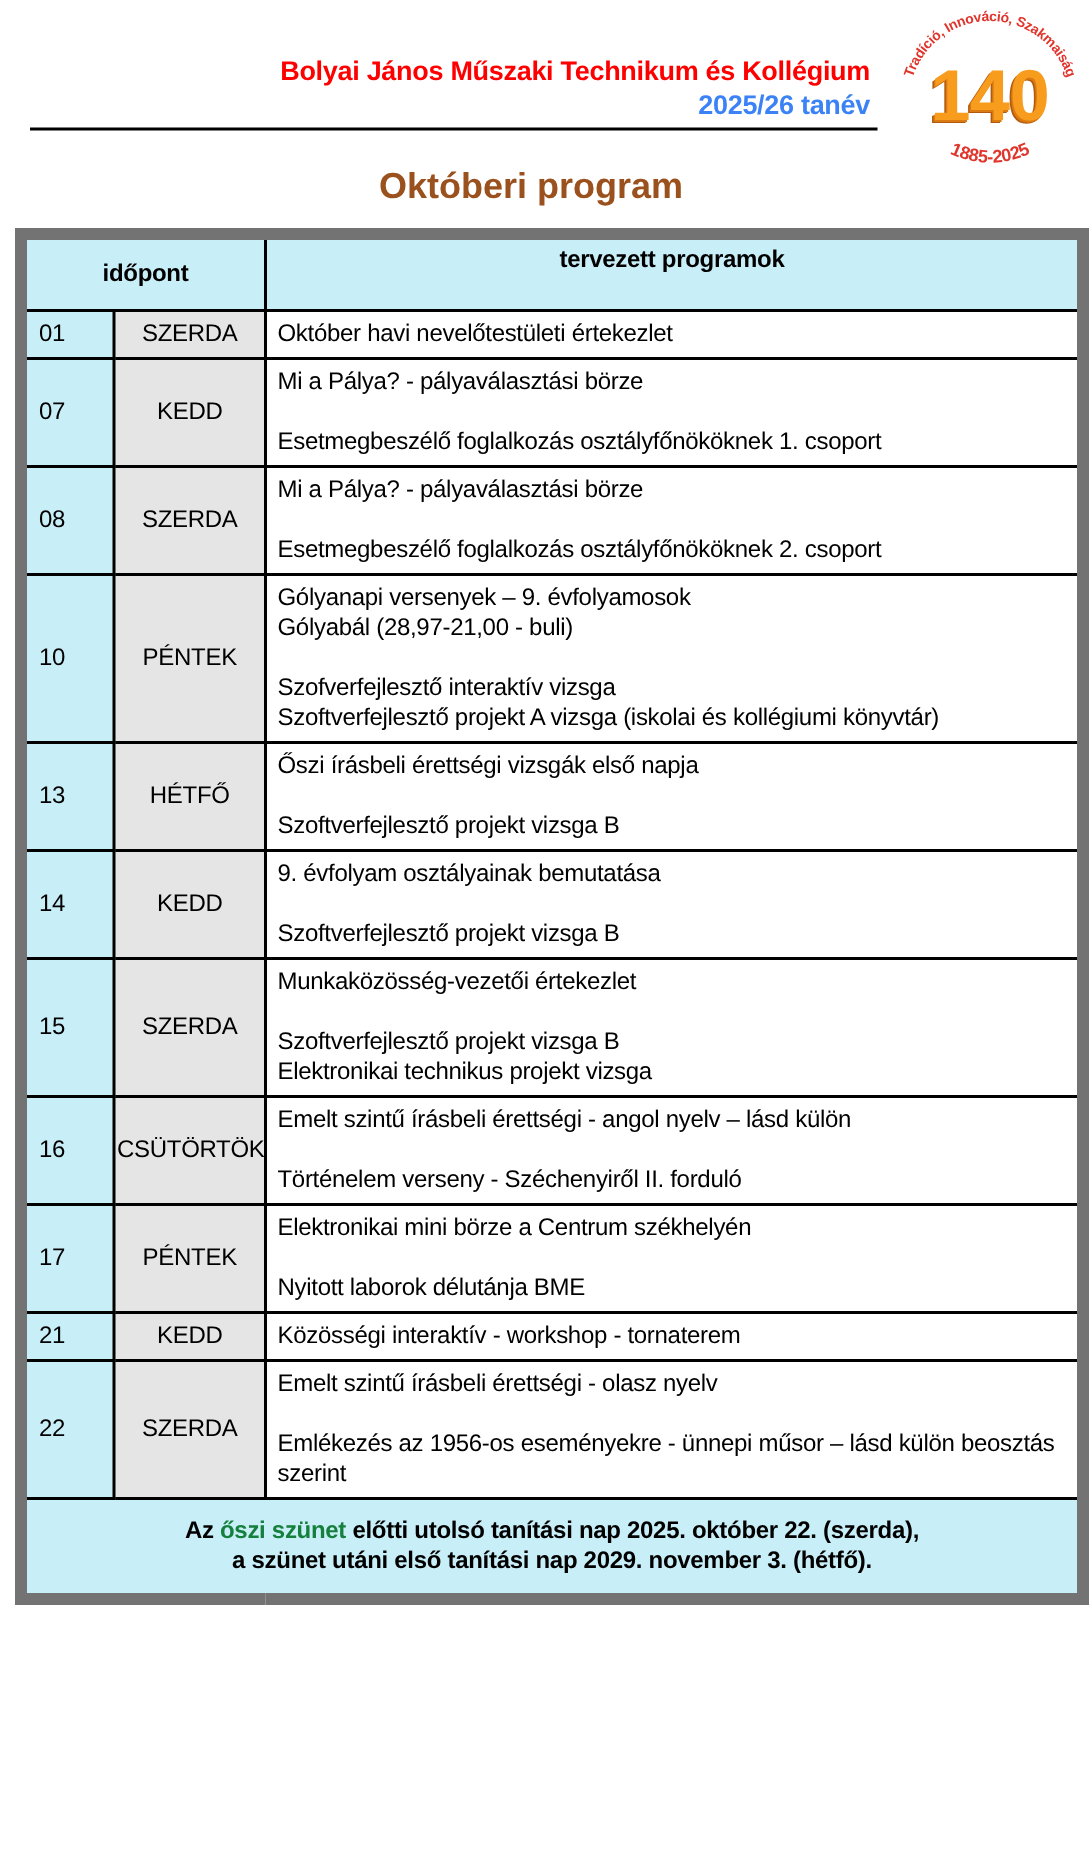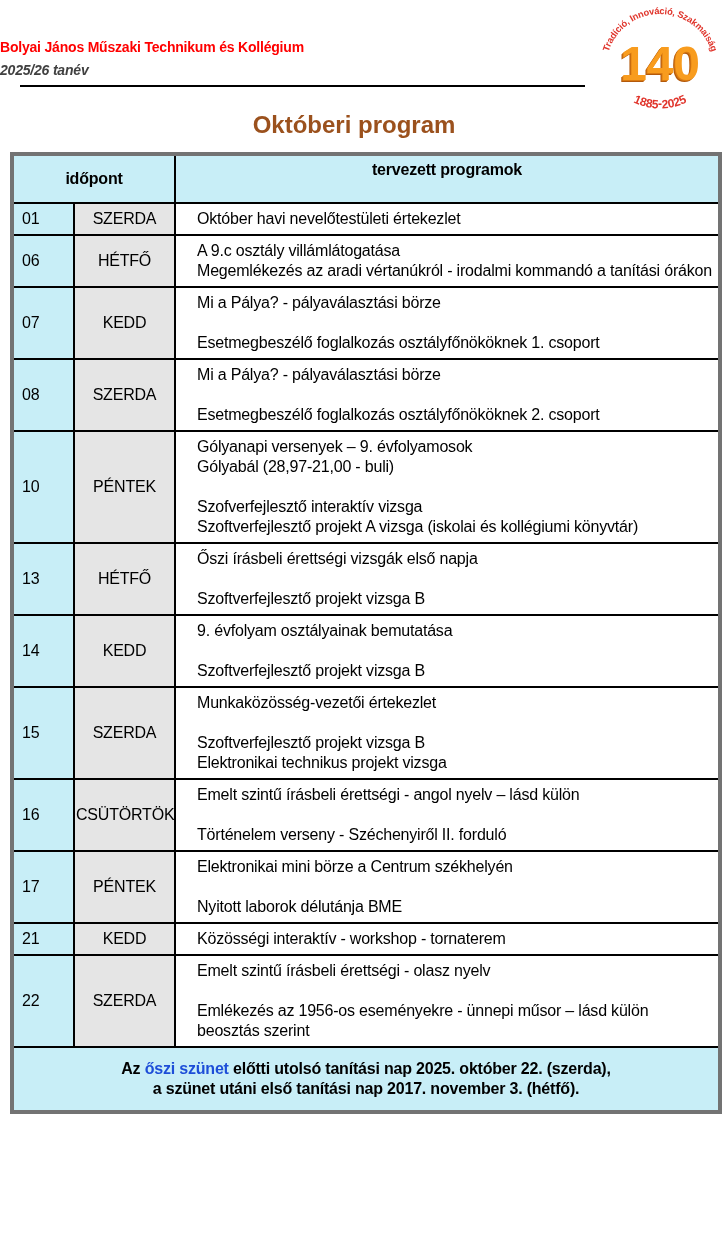--- a/index.html
+++ b/index.html
@@ -9,23 +9,23 @@
     background:#fff;
     font-family:"Liberation Sans", sans-serif;
     color:#000;
     overflow:hidden;
     letter-spacing:-0.2px;
   }
   
   .head-text{
     width:580px;
     margin-top:36px;
-    text-align:left;
-    font-weight:bold;
-    font-size:14px;
+    text-align:right;
+    font-weight:bold;
+    font-size:18px;
     line-height:23px;
   }
   .school-name,.school-year{ }
   .head-rule{
     width:565px;
     margin:3px 0 0 20px;
     border-top:2px solid #000;
     height:0;
   }
   .logo{
@@ -47,21 +47,21 @@
     border-collapse:collapse;
     margin:0 0 0 10px;
     width:708px;
     table-layout:fixed;
   }
   table.schedule th, table.schedule td{
     border:2px solid #000;
     font-size:16px;
     line-height:20px;
   }
-  table.schedule{border:4px solid #737373;}
+  table.schedule{border:8px solid #737373;}
   col.c-day{width:62px;}
   col.c-weekday{width:101px;}
   col.c-programs{width:545px;}
   th.h-idopont{
     height:44px;
     text-align:center;
     vertical-align:middle;
     font-weight:bold;
   }
   th.h-programs{
@@ -76,41 +76,41 @@
     padding-left:8px;
     vertical-align:middle;
     font-size:16px;
   }
   td.weekday{
     text-align:center;
     vertical-align:middle;
     background:#e5e5e5;
   }
   td.programs{
-    padding:5px 4px 5px 21px;
+    padding:5px 4px 5px 7px;
     vertical-align:middle;
     background:#fff;
   }
   .prog-line{min-height:20px;}
   td.footer-cell{
     text-align:center;
     font-weight:bold;
     padding:11px 10px;
     line-height:21px;
   }
   .cyan{background:var(--cyan);}
 </style>
 </head>
 <body>
 
 <div class="page">
 
   <div class="head-text">
     <div class="school-name" style="color: rgb(255, 0, 0);">Bolyai János Műszaki Technikum és Kollégium</div>
-    <div class="school-year" style="color: #404040; font-style: italic;">2025/26 tanév</div>
+    <div class="school-year" style="color: #3b82f6;">2025/26 tanév</div>
   </div>
   <div class="head-rule"></div>
 
   <div class="logo">
     <svg width="128" height="106" viewBox="0 0 128 106">
       <defs>
         <path id="arcTop" d="M 10 62 A 54 54 0 0 1 118 62" fill="none"></path>
         <path id="arcBottom" d="M 18 82 A 62 62 0 0 0 110 82" fill="none"></path>
       </defs>
       <text font-size="9.3" font-weight="bold" font-family="Liberation Sans, sans-serif" fill="#e0352c">
@@ -142,28 +142,20 @@
     <tbody>
   <tr>
     <td class="day cyan">01</td>
     <td class="weekday">SZERDA</td>
     <td class="programs">
             <div class="prog-line">Október havi nevelőtestületi értekezlet</div>
           </td>
   </tr>
 
 
-  <tr>
-    <td class="day cyan">06</td>
-    <td class="weekday">HÉTFŐ</td>
-    <td class="programs">
-            <div class="prog-line">A 9.c osztály villámlátogatása</div>
-            <div class="prog-line">Megemlékezés az aradi vértanúkról - irodalmi kommandó a tanítási órákon</div>
-          </td>
-  </tr>
 
   <tr>
     <td class="day cyan">07</td>
     <td class="weekday">KEDD</td>
     <td class="programs">
             <div class="prog-line">Mi a Pálya? - pályaválasztási börze</div>
             <div class="prog-line">&nbsp;</div>
             <div class="prog-line">Esetmegbeszélő foglalkozás osztályfőnököknek 1. csoport</div>
           </td>
   </tr>
@@ -257,19 +249,19 @@
     <td class="programs">
             <div class="prog-line">Emelt szintű írásbeli érettségi - olasz nyelv</div>
             <div class="prog-line">&nbsp;</div>
             <div class="prog-line">Emlékezés az 1956-os eseményekre - ünnepi műsor – lásd külön beosztás szerint</div>
           </td>
   </tr>
 </tbody>
     <tfoot>
       <tr>
         <td colspan="3" class="footer-cell cyan">
-          <div><span>Az </span><span class="hl" style="color: #1d4ed8;">őszi szünet</span><span> előtti utolsó tanítási nap 2025. október 22. (szerda),</span></div>
-          <div>a szünet utáni első tanítási nap 2017. november 3. (hétfő).</div>
+          <div><span>Az </span><span class="hl" style="color: #15803d;">őszi szünet</span><span> előtti utolsó tanítási nap 2025. október 22. (szerda),</span></div>
+          <div>a szünet utáni első tanítási nap 2029. november 3. (hétfő).</div>
         </td>
       </tr>
     </tfoot>
   </table>
 </div>
 
 </body></html>

